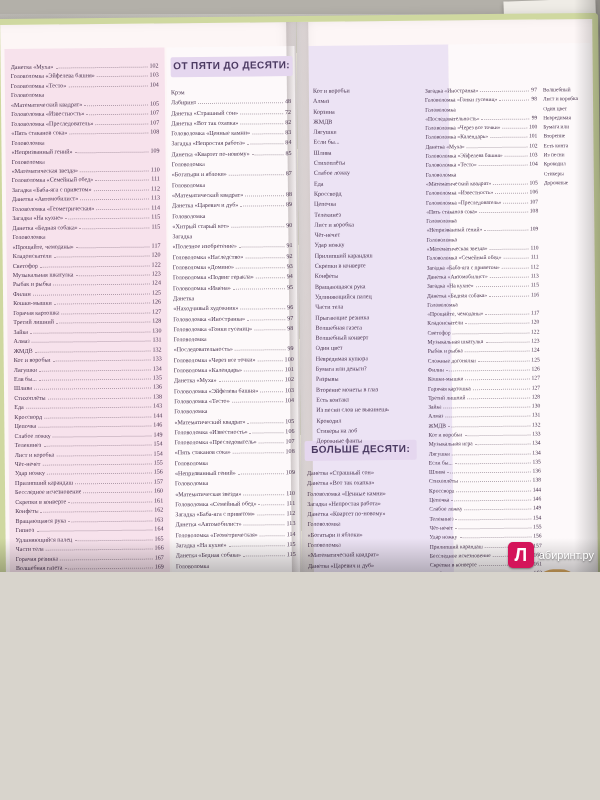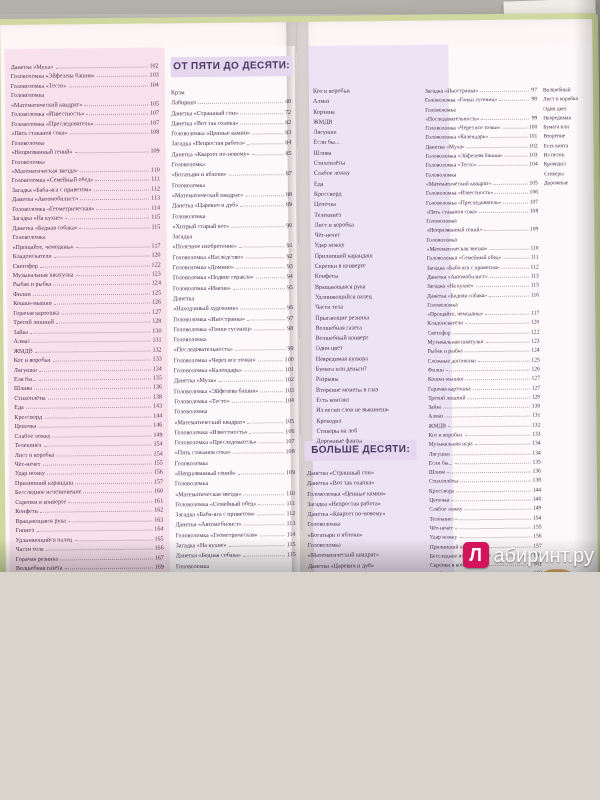--- a/index.html
+++ b/index.html
@@ -69,21 +69,21 @@
   .doll .leg.l{left:18px;} .doll .leg.r{left:40px;}
   .doll .shoe{position:absolute;top:134px;width:16px;height:10px;background:#8e5a3c;border-radius:5px;}
   .doll .shoe.l{left:15px;} .doll .shoe.r{left:37px;}
 
   
   .wm{position:absolute;right:6px;bottom:4px;display:flex;align-items:center;gap:5px;
      color:#ffffff;font-family:"Liberation Sans",sans-serif;}
   .wm .badge{width:26px;height:26px;border-radius:5px;background:#d4145a;color:#fff;
      font-weight:bold;font-size:18px;display:flex;align-items:center;justify-content:center;
      box-shadow:0 1px 2px rgba(0,0,0,.4);}
-  .wm .txt{font-size:20px;text-shadow:0 1px 2px rgba(0,0,0,.55);}
+  .wm .txt{font-size:11px;text-shadow:0 1px 2px rgba(0,0,0,.55);}
 
   .shadow-rt{position:absolute;right:0;top:0;width:26px;height:800px;
      background:linear-gradient(to left, rgba(0,0,0,.22), rgba(0,0,0,0));}
   .shadow-bt{position:absolute;left:0;bottom:0;width:600px;height:34px;
      background:linear-gradient(to top, rgba(0,0,0,.24), rgba(0,0,0,0));}
 </style>
 </head>
 <body>
 
 <div id="page">

